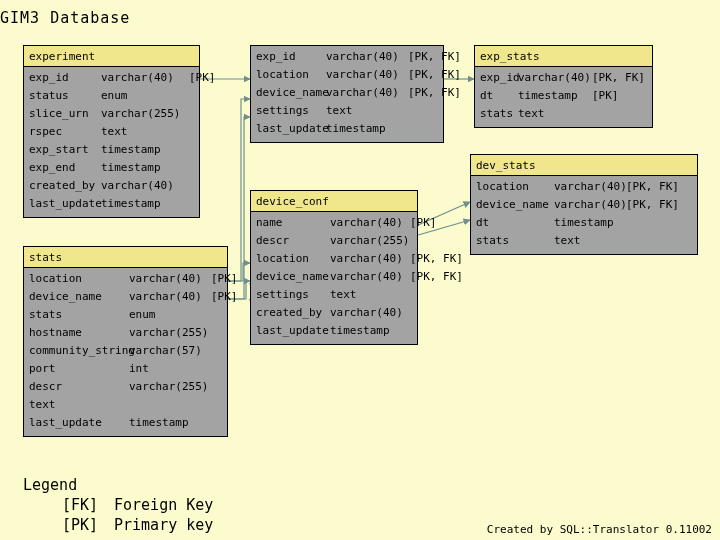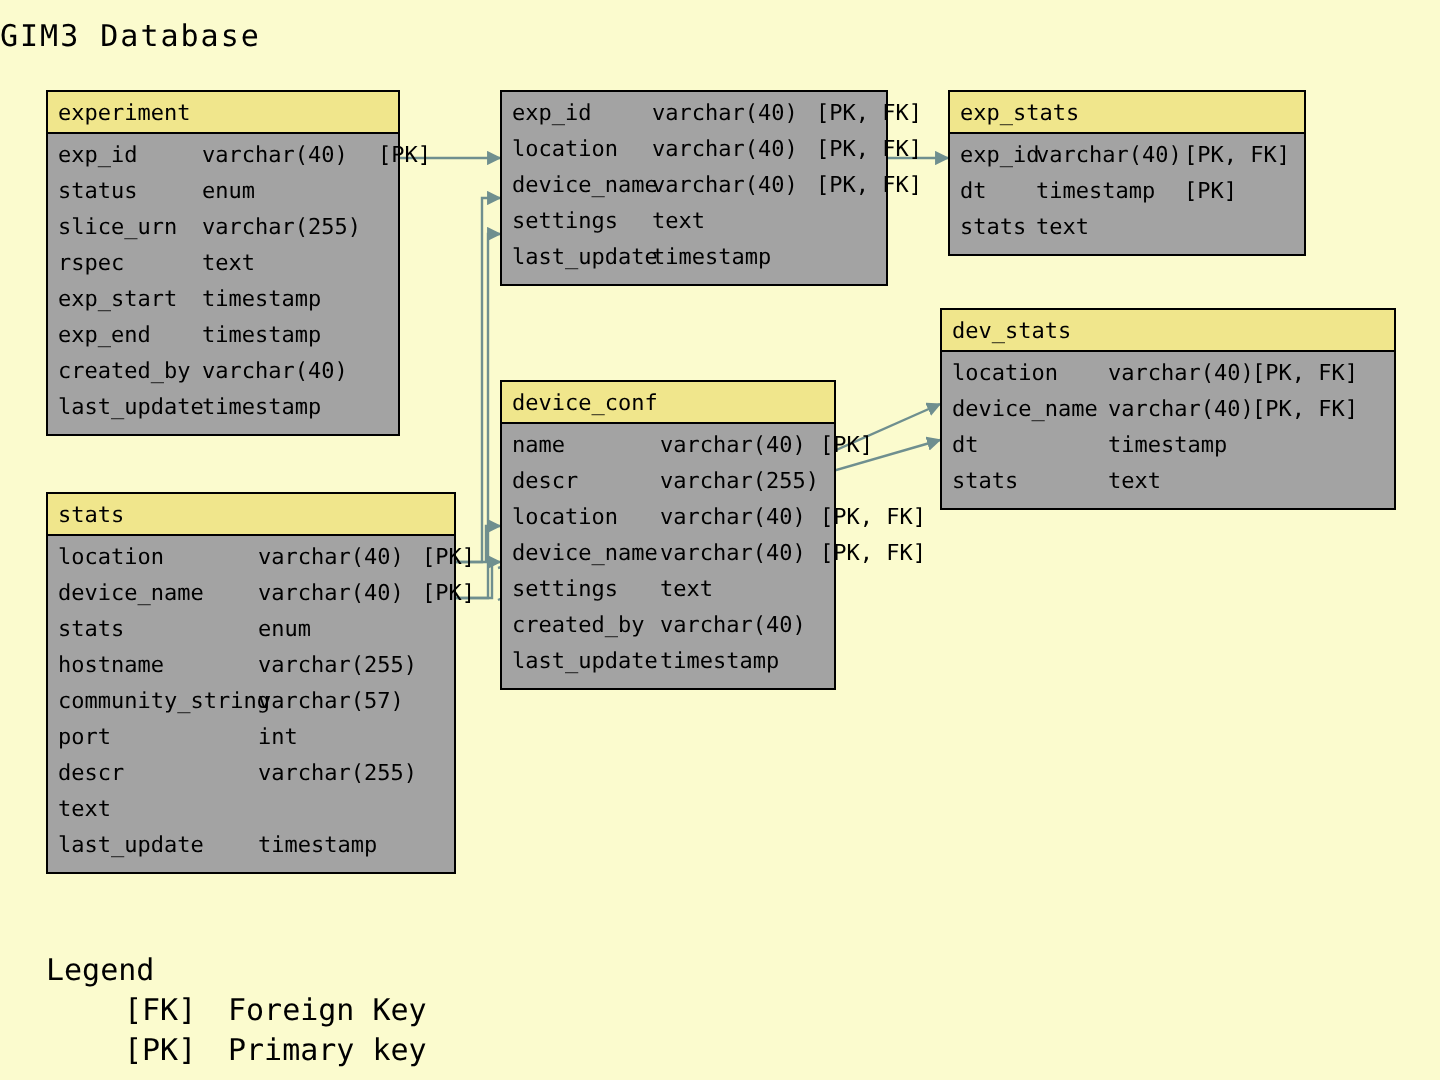--- a/index.html
+++ b/index.html
@@ -332,14 +332,15 @@
     <div class="lrow">
       <span class="lk">[FK]</span>
       <span>Foreign Key</span>
     </div>
     <div class="lrow">
       <span class="lk">[PK]</span>
       <span>Primary key</span>
     </div>
   </div>
 
+  <div class="footer">Created by SQL::Translator 0.11002</div>
 
 </div>
 
 </body></html>

